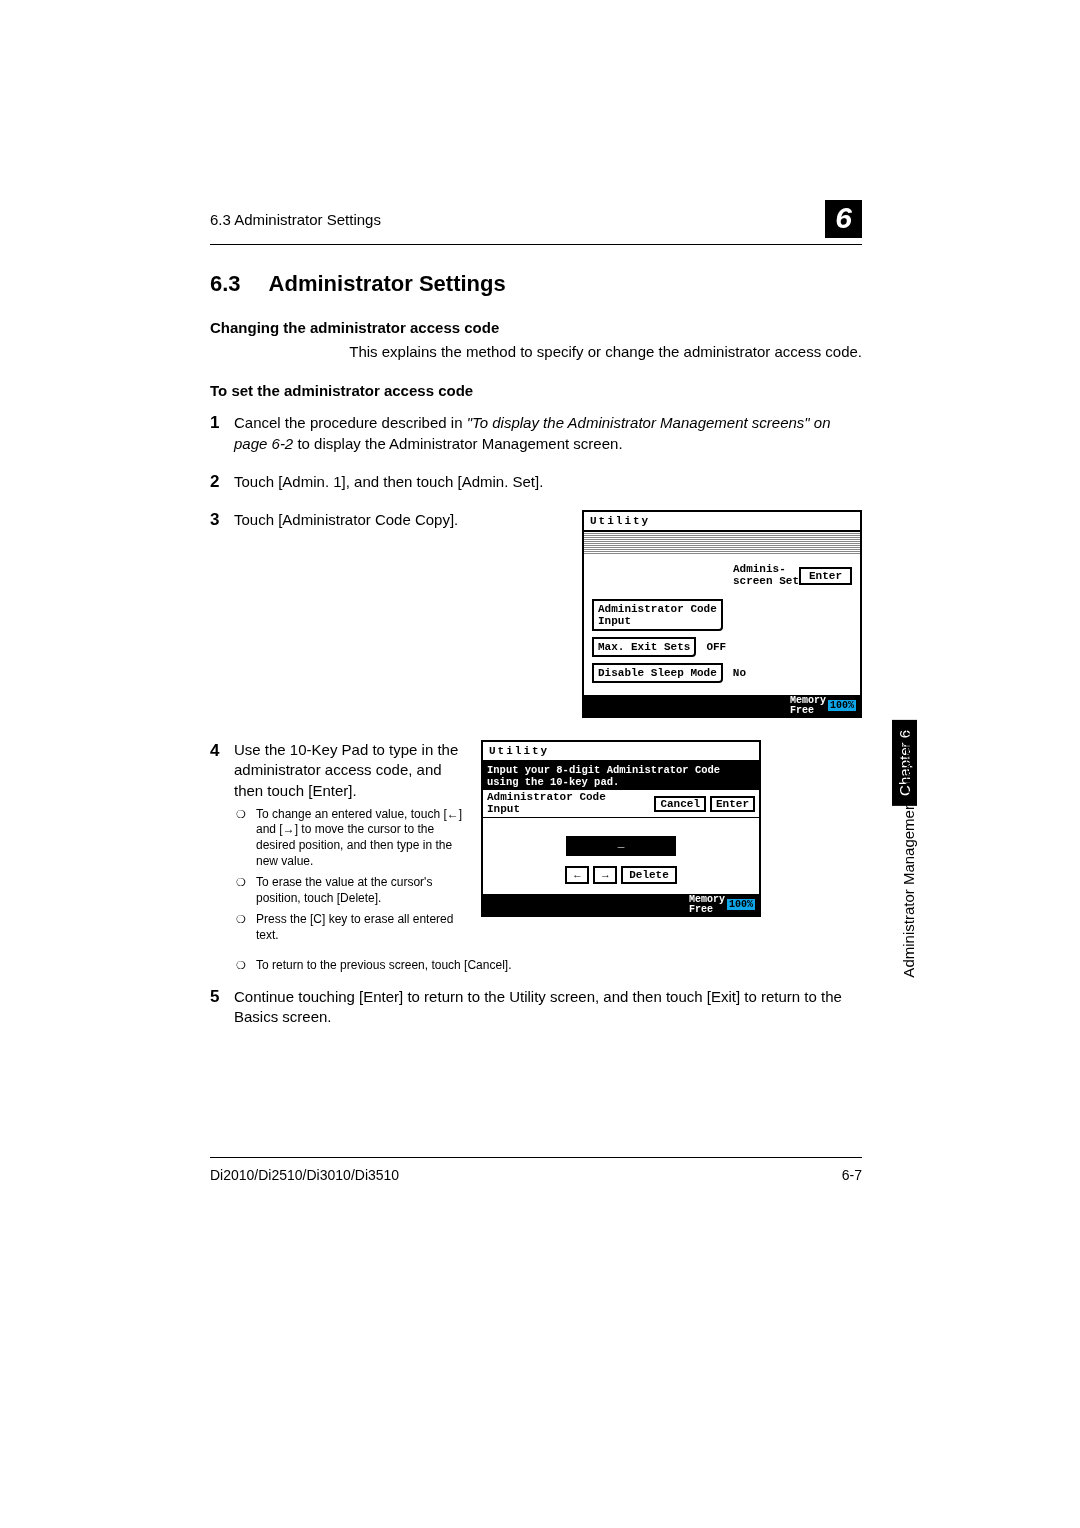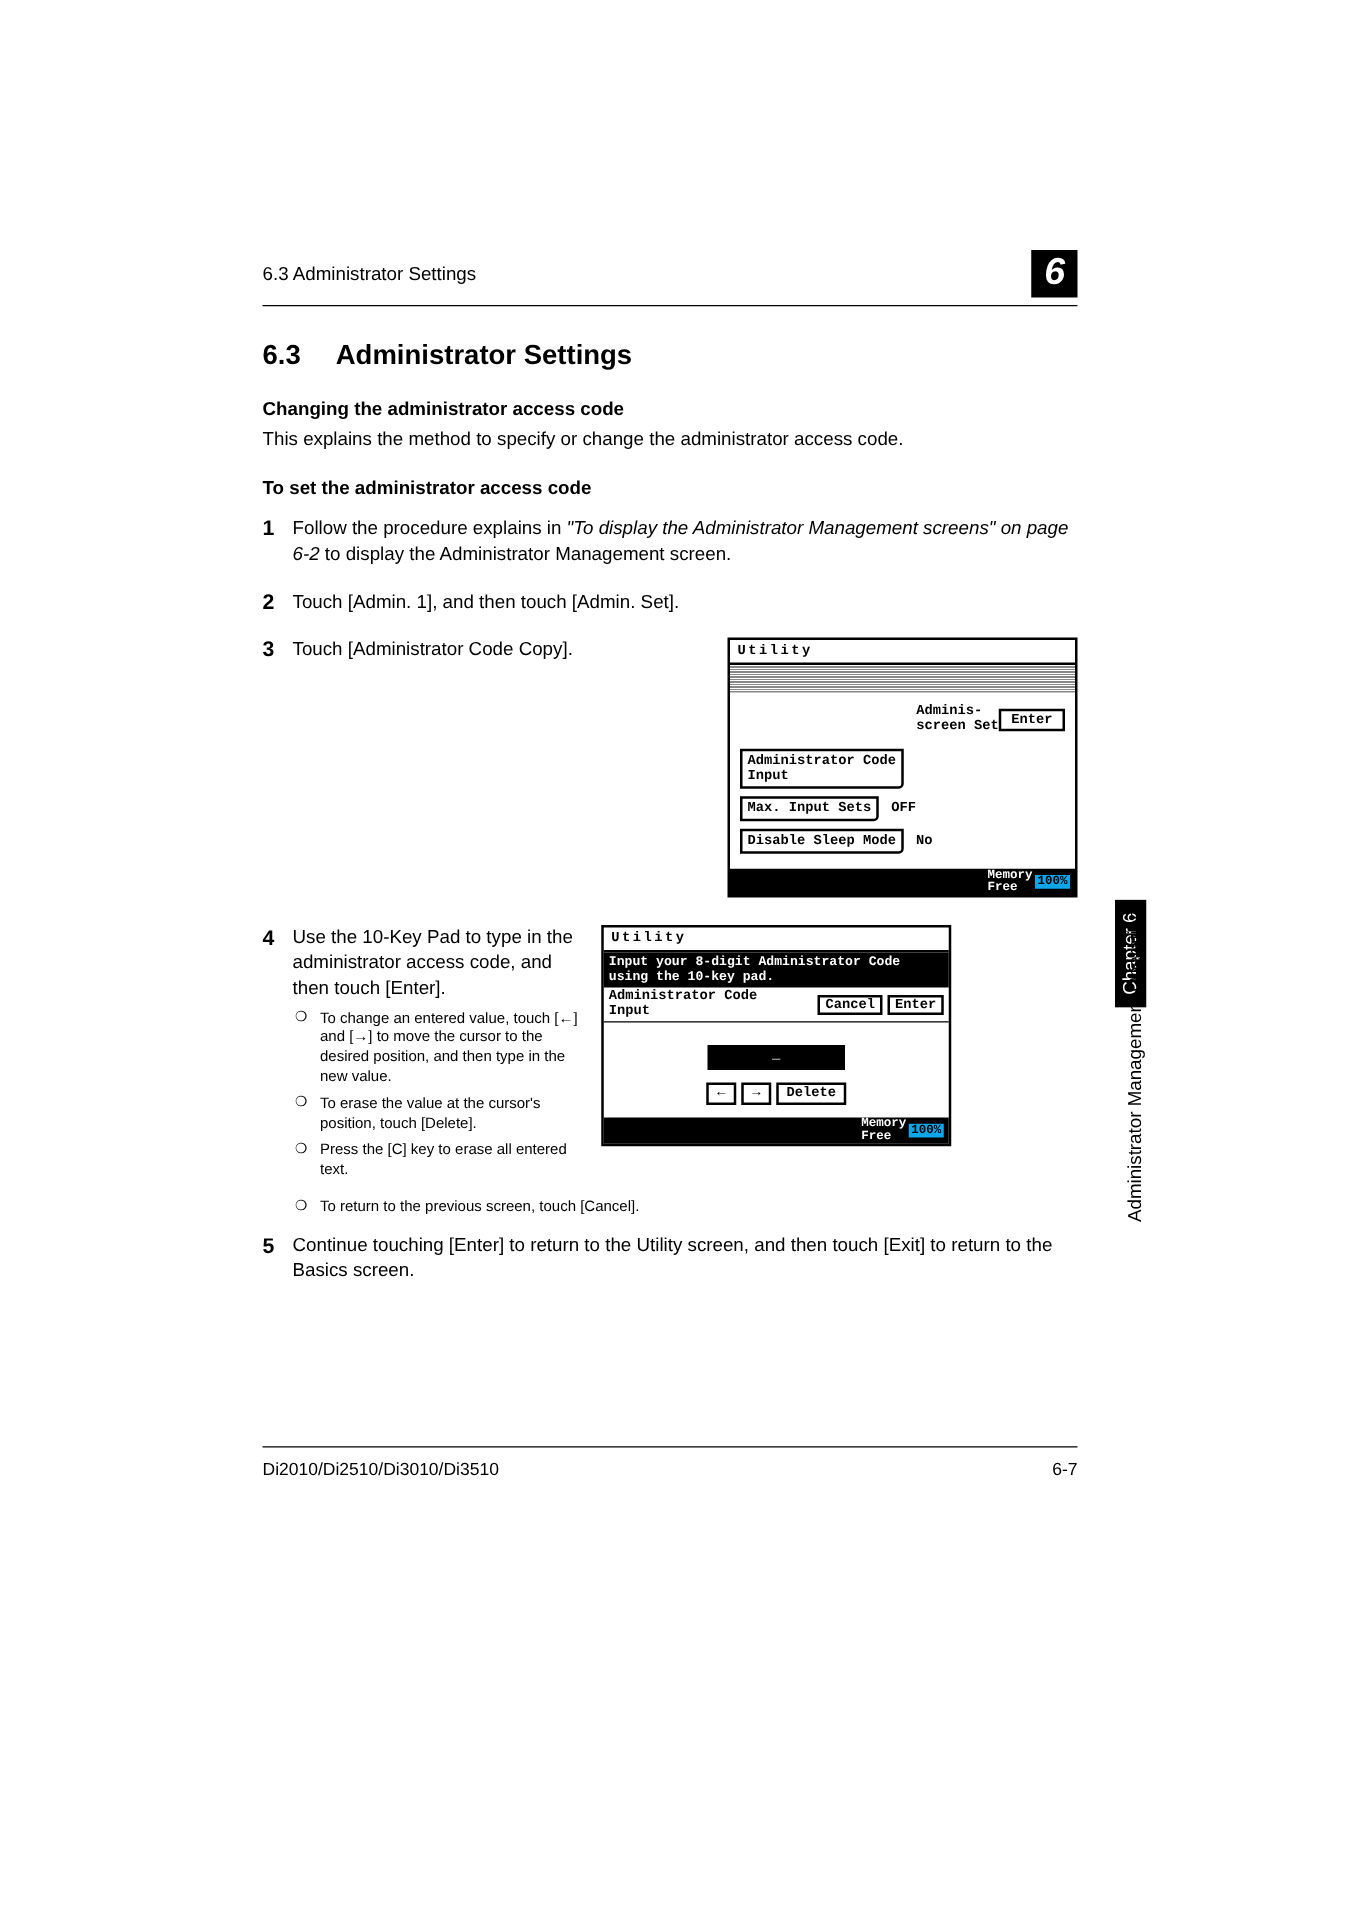--- a/index.html
+++ b/index.html
@@ -52,20 +52,21 @@
   }
   h2.subhead {
     font-size: 15px;
     font-weight: bold;
     margin: 0 0 6px 0;
   }
   p.body {
     font-size: 15px;
     margin: 0 0 20px 0;
     line-height: 1.35;
+    text-align: right;
   }
   h3.subsub {
     font-size: 15px;
     font-weight: bold;
     margin: 0 0 14px 0;
   }
   .step {
     display: flex;
     margin-bottom: 18px;
   }
@@ -288,21 +289,21 @@
   </h1>
 
   <h2 class="subhead">Changing the administrator access code</h2>
   <p class="body">This explains the method to specify or change the administrator access code.</p>
 
   <h3 class="subsub">To set the administrator access code</h3>
 
   <div class="step">
     <div class="step-num">1</div>
     <div class="step-body">
-      <span>Follow the procedure explains in </span><span class="italic">"To display the Administrator Management screens" on page 6-2</span><span> to display the Administrator Management screen.</span>
+      <span>Cancel the procedure described in </span><span class="italic">"To display the Administrator Management screens" on page 6-2</span><span> to display the Administrator Management screen.</span>
     </div>
   </div>
 
   <div class="step">
     <div class="step-num">2</div>
     <div class="step-body">Touch [Admin. 1], and then touch [Admin. Set].</div>
   </div>
 
   <div class="step-row">
     <div class="left" style="flex:1;">
@@ -321,21 +322,21 @@
             <div>screen Set</div>
           </div>
           <span class="btn-outline">Enter</span>
         </div>
         <div style="height:6px;"></div>
         <div class="softbtn">
           <div>Administrator Code</div>
           <div>Input</div>
         </div>
         <div class="softrow">
-          <span class="softbtn" style="margin:0;">Max. Input Sets</span>
+          <span class="softbtn" style="margin:0;">Max. Exit Sets</span>
           <span class="val">OFF</span>
         </div>
         <div class="softrow">
           <span class="softbtn" style="margin:0;">Disable Sleep Mode</span>
           <span class="val">No</span>
         </div>
       </div>
       <div class="footer">
         <span class="mem"><span>Memory</span><br><span>Free</span></span><span class="pct">100%</span>
       </div>

